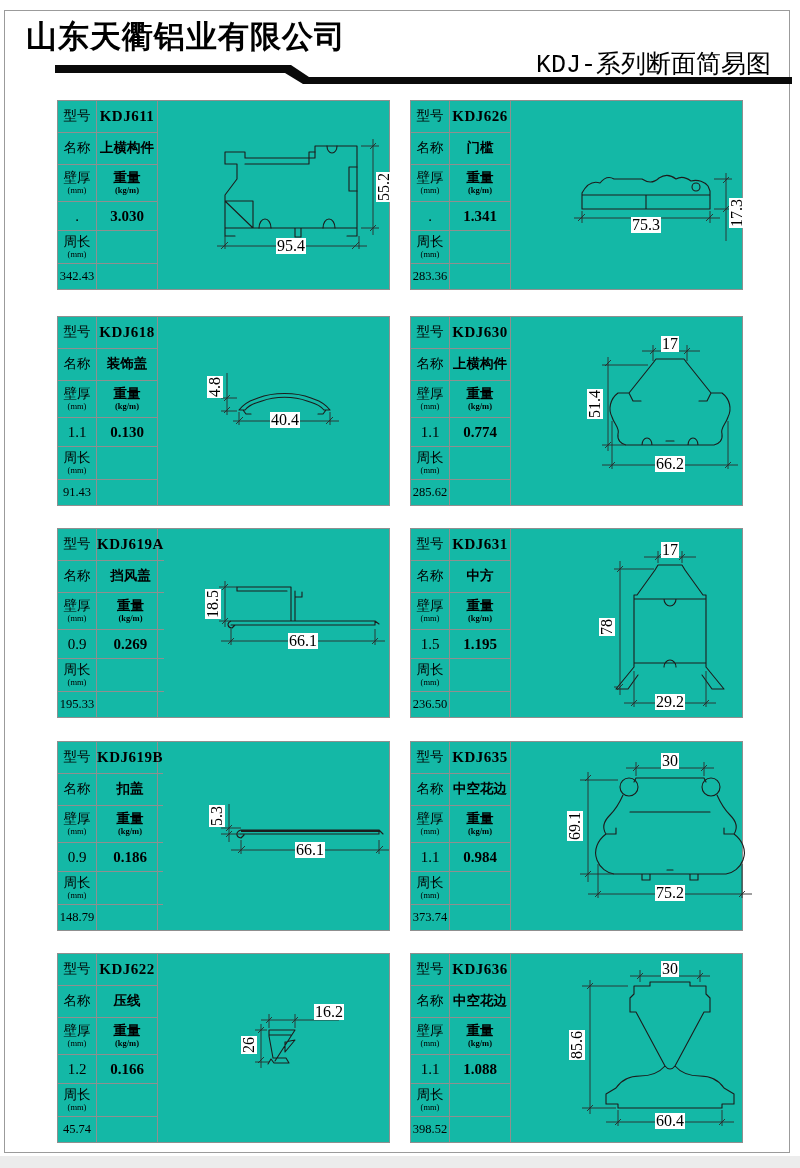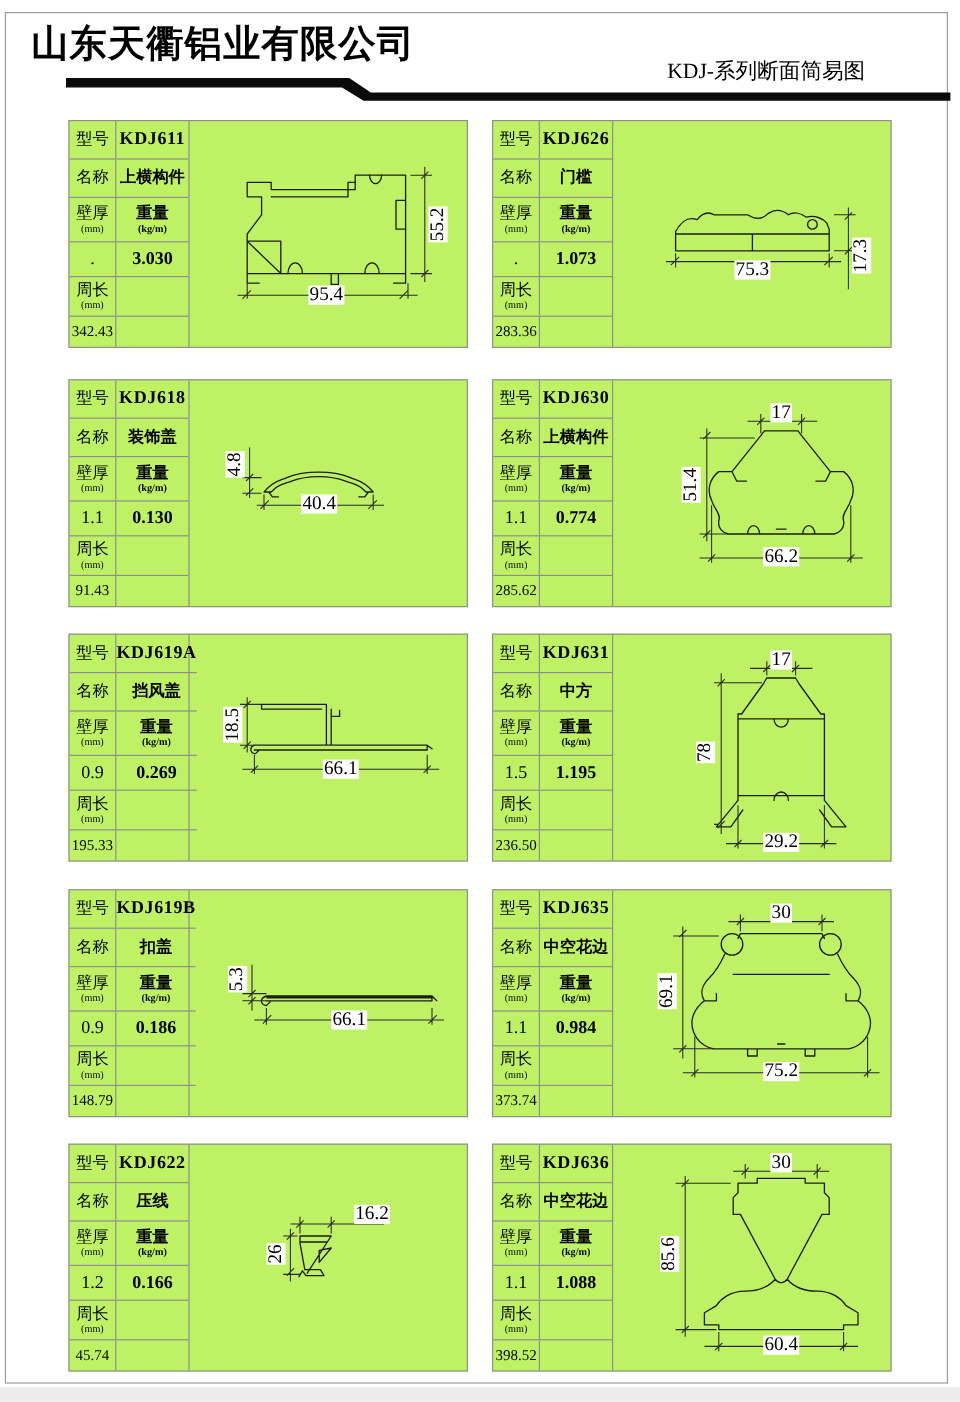--- a/index.html
+++ b/index.html
@@ -3,24 +3,24 @@
 <meta charset="utf-8">
 <style>
   html,body{margin:0;padding:0;}
   body{width:800px;height:1168px;position:relative;background:#fff;color:#000;
        font-family:"Liberation Serif","DejaVu Serif",serif;overflow:hidden;}
   .page-border{position:absolute;left:4px;top:10px;width:786px;height:1143px;
        border:1px solid #9b9b9b;box-sizing:border-box;}
   .bottom-strip{position:absolute;left:0;top:1156px;width:800px;height:12px;background:#ececec;}
   .company{position:absolute;left:26px;top:16px;font-size:31px;font-weight:700;
        letter-spacing:1px;white-space:nowrap;}
-  .series{position:absolute;left:556px;top:47px;font-size:18px;white-space:nowrap;}
+  .series{position:absolute;left:536px;top:47px;font-size:25px;white-space:nowrap;font-family:Liberation Mono, monospace;}
   .hdrbar{position:absolute;left:0;top:0;}
   .cell{position:absolute;width:333px;height:190px;border:1px solid #8f8f8f;
-       box-sizing:border-box;display:flex;background:#bef264;}
+       box-sizing:border-box;display:flex;background:#14b8a6;gap:19px;}
   .ptable{width:100px;box-sizing:border-box;border-right:1px solid #8f8f8f;
        display:grid;grid-template-rows:32px 32px 37px 29px 33px 25px;}
   .row{display:flex;border-bottom:1px solid #8f8f8f;min-height:0;}
   .row:last-child{border-bottom:none;}
   .c1{width:38px;border-right:1px solid #8f8f8f;display:flex;flex-direction:column;
        align-items:center;justify-content:center;font-size:13.5px;text-align:center;line-height:1.1;}
   .c2{flex:1;display:flex;flex-direction:column;align-items:center;justify-content:center;
        font-size:13.5px;text-align:center;line-height:1.1;font-weight:bold;}
   .model{font-size:15px;letter-spacing:0.5px;}
   .num{font-size:15px;}
@@ -109,21 +109,21 @@
           <span>壁厚</span>
           <span class="u">(mm)</span>
         </div>
       <div class="c2">
           <span>重量</span>
           <span class="u">(kg/m)</span>
         </div>
       </div>
     <div class="row">
         <div class="c1 num">.</div>
-        <div class="c2 num">1.073</div>
+        <div class="c2 num">1.341</div>
       </div>
     <div class="row">
         <div class="c1">
           <span>周长</span>
           <span class="u">(mm)</span>
         </div>
         <div class="c2"></div>
       </div>
     <div class="row">
         <div class="c1 pnum">283.36</div>

